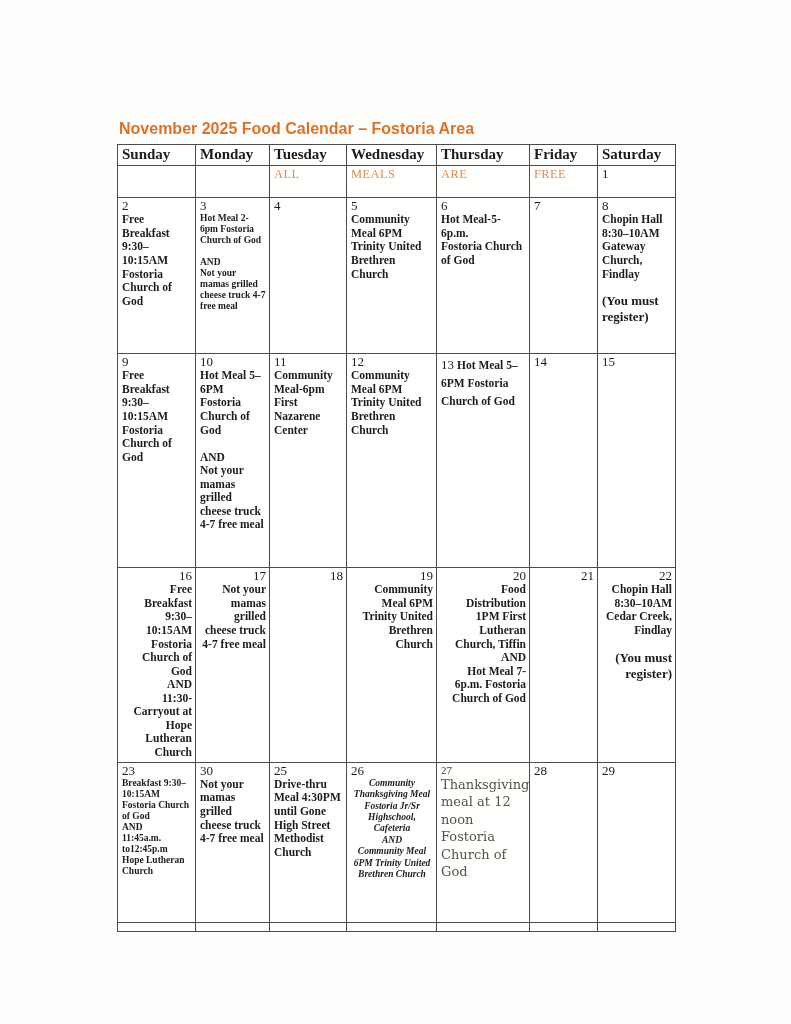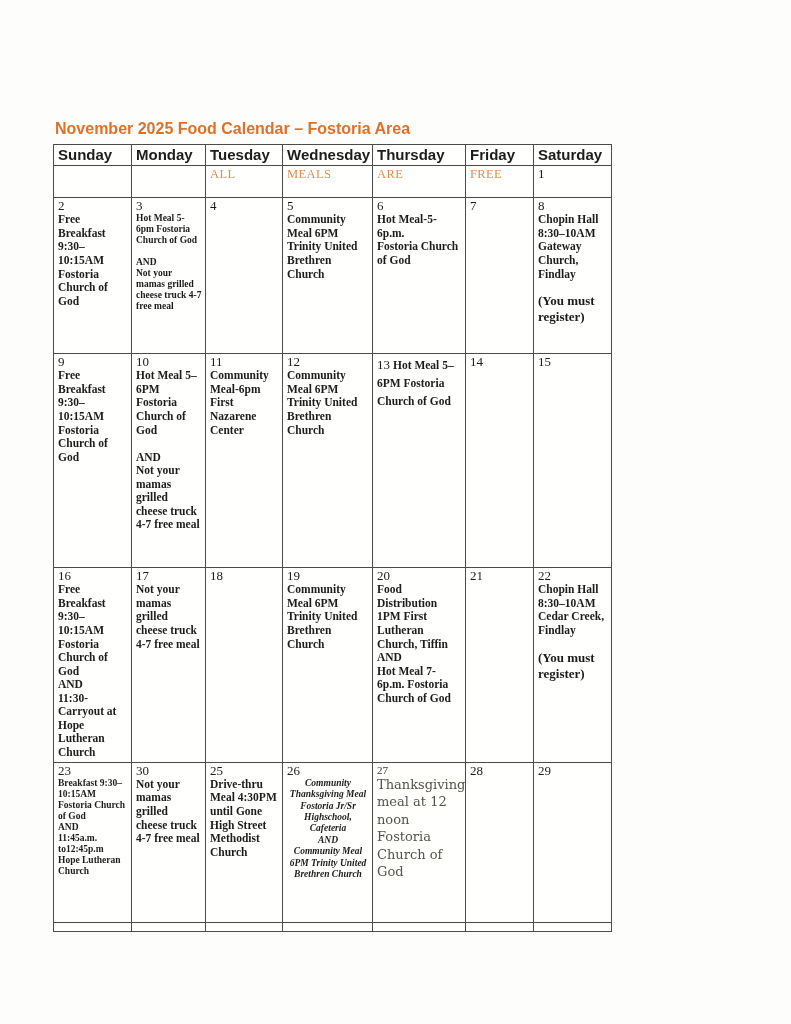--- a/index.html
+++ b/index.html
@@ -4,21 +4,21 @@
 <style>
   html,body{margin:0;padding:0;}
   body{
     width:791px;height:1024px;
     background:#fdfdfb;
     font-family:"Liberation Serif", serif;
     color:#1c1c1c;
     overflow:hidden;
   }
   .page{
-    padding:120px 0 0 53px;
+    padding:120px 0 0 117px;
   }
   .title{
     font-family:"Liberation Sans", sans-serif;
     font-weight:bold;
     font-size:16px;
     color:var(--accent,#DC7229);
     margin:0 0 6px 2px;
   }
   table.calendar{
     border-collapse:collapse;
@@ -26,32 +26,32 @@
     width:558px;
     background:#fffffe;
   }
   table.calendar th, table.calendar td{
     border:1px solid #4b4b4b;
     vertical-align:top;
     padding:1px 3px 2px 4px;
     overflow:hidden;
   }
   th{
-    font-family:Liberation Sans, sans-serif;
+    font-family:Liberation Serif, serif;
     font-weight:bold;
     font-size:15px;
     text-align:left;
     padding-left:5px;
     height:17px;
   }
   
   tbody tr:nth-child(1) td{height:28px;}
   tbody tr:nth-child(2) td{height:152px;}
   tbody tr:nth-child(3) td{height:210px;}
-  tbody tr:nth-child(4) td{height:189px;}
+  tbody tr:nth-child(4) td{height:189px;text-align:right;}
   tbody tr:nth-child(5) td{height:156px;margin-left:11px;}
   tbody tr:nth-child(6) td{height:8px;padding:0;}
   .date{
     font-size:13px;
     font-weight:normal;
     line-height:1.1;
   }
   .date.inline{display:inline;margin-right:3px;}
   .txt{
     font-weight:bold;
@@ -131,21 +131,21 @@
             <div class="date">1</div>
           </td>
         </tr>
         <tr>
           <td>
             <div class="date">2</div>
             <div class="txt">Free Breakfast 9:30–10:15AM Fostoria Church of God</div>
           </td>
           <td class="small">
             <div class="date">3</div>
-            <div class="txt">Hot Meal 5-6pm Fostoria Church of God
+            <div class="txt">Hot Meal 2-6pm Fostoria Church of God
 
 AND
 Not your mamas grilled cheese truck 4-7 free meal</div>
           </td>
           <td>
             <div class="date">4</div>
           </td>
           <td>
             <div class="date">5</div>
             <div class="txt">Community Meal 6PM Trinity United Brethren Church</div>

